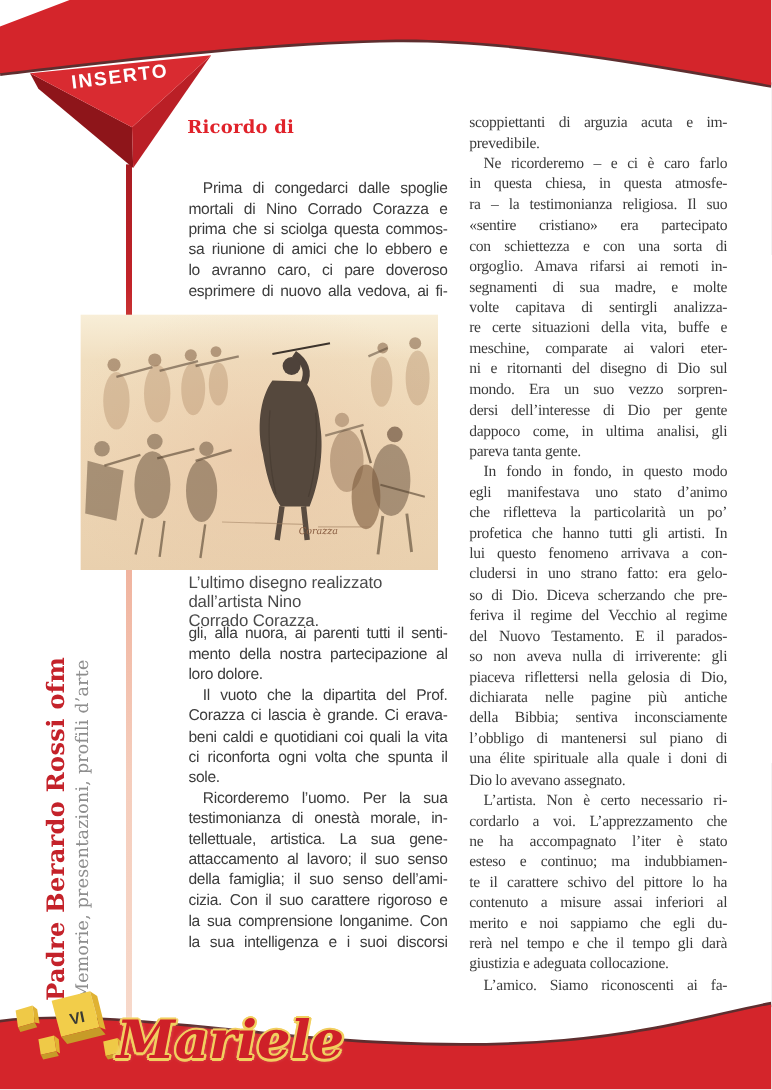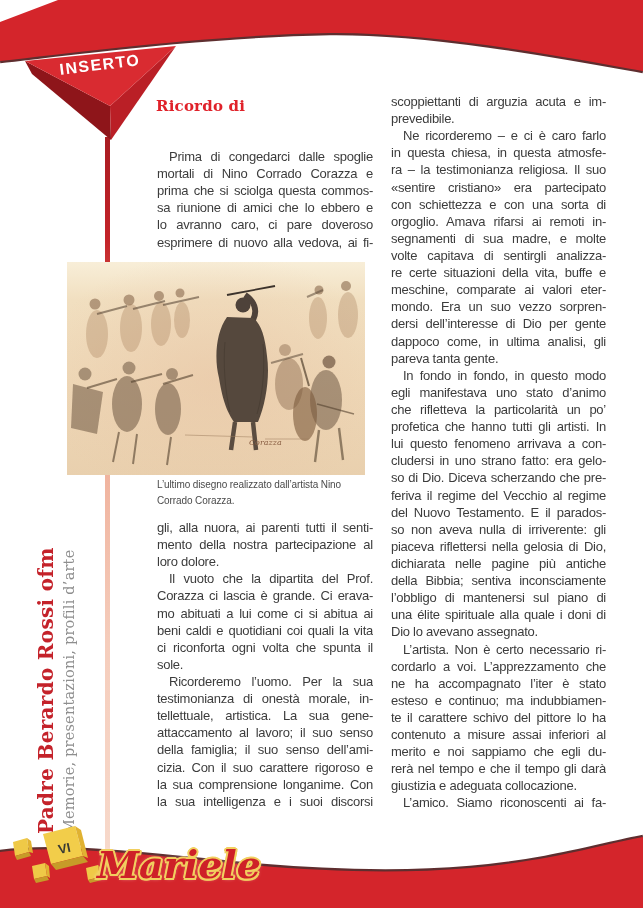--- a/index.html
+++ b/index.html
@@ -15,50 +15,50 @@
       letter-spacing:1.5px;text-align:center;}
 
   
   .v-line{position:absolute;left:105px;top:137px;width:4.5px;height:725px;z-index:1;
       background:linear-gradient(180deg,#a81c22 0%,#c32329 14%,#d96a57 28%,
                  #f0b39e 46%,#f5cdbc 70%,#f7d9cb 100%);}
 
   
   .figure-svg{left:67px;top:262px;z-index:2;}
   .caption{position:absolute;left:157px;top:477px;width:216px;z-index:2;
-      font-size:10px;line-height:16px;letter-spacing:-0.1px;color:var(--caption-gray,#4a4a4a);}
+      font-size:14px;line-height:16px;letter-spacing:-0.1px;color:var(--caption-gray,#4a4a4a);}
 
   
   .title{position:absolute;left:156px;top:95px;width:260px;
       font-family:"DejaVu Serif",serif;font-weight:bold;font-size:15px;line-height:23px;
       color:var(--title-red,#e0222a);letter-spacing:0.2px;}
 
   
   .col{position:absolute;}
   .col-left-upper{left:157px;top:148px;width:216px;}
   .col-left-lower{left:157px;top:519px;width:216px;}
-  .col-right{left:391px;top:93px;width:215px;}
+  .col-right{left:391px;top:93px;width:215px;font-family:Liberation Serif, serif;}
   .body-line{height:17.12px;line-height:17.12px;font-size:13px;letter-spacing:-0.25px;
       color:var(--body-text,#3c3c3c);overflow:hidden;}
   .j{text-align:justify;text-align-last:justify;text-justify:inter-word;}
   .ind{text-indent:12px;}
 
   
   .sidebar{position:absolute;left:34px;top:834px;width:330px;
       transform-origin:0 0;transform:rotate(-90deg);}
   .sidebar-author{font-family:"DejaVu Serif",serif;font-weight:bold;font-size:20px;
       letter-spacing:0.3px;color:var(--sidebar-red,#c4222a);}
   .sidebar-subtitle{font-family:"DejaVu Serif",serif;font-size:14.5px;margin-top:3px;
       letter-spacing:0.2px;color:var(--sidebar-gray,#8e8e8e);}
 
   
   .footer-band{left:0;top:833px;z-index:5;}
   .cubes-svg{left:5px;top:820px;z-index:6;}
   .mariele{position:absolute;left:97px;top:842px;z-index:7;
-      font-family:"DejaVu Serif",serif;font-style:italic;font-weight:bold;font-size:38px;
+      font-family:"DejaVu Serif",serif;font-style:italic;font-weight:bold;font-size:44px;
       color:var(--logo-red,#ce2028);
       text-shadow:-2px 0 0 #f1cf5f,2px 0 0 #f1cf5f,0 -2px 0 #f1cf5f,0 2px 0 #f1cf5f,
                   -1.5px -1.5px 0 #f1cf5f,1.5px 1.5px 0 #f1cf5f,
                   -1.5px 1.5px 0 #f1cf5f,1.5px -1.5px 0 #f1cf5f,0 0 4px rgba(255,255,255,.85);}
 </style>
 </head>
 <body>
 
 <div class="page">
 
@@ -184,21 +184,20 @@
       <div class="body-line j">lo avranno caro, ci pare doveroso</div>
       <div class="body-line j">esprimere di nuovo alla vedova, ai fi-</div>
     </div>
   <div class="col col-left-lower">
 
   <div class="body-line j">gli, alla nuora, ai parenti tutti il senti-</div>
       <div class="body-line j">mento della nostra partecipazione al</div>
       <div class="body-line">loro dolore.</div>
       <div class="body-line ind j">Il vuoto che la dipartita del Prof.</div>
       <div class="body-line j">Corazza ci lascia è grande. Ci erava-</div>
-      <div class="body-line j">mo abituati a lui come ci si abitua ai</div>
       <div class="body-line j">beni caldi e quotidiani coi quali la vita</div>
       <div class="body-line j">ci riconforta ogni volta che spunta il</div>
       <div class="body-line">sole.</div>
       <div class="body-line ind j">Ricorderemo l’uomo. Per la sua</div>
       <div class="body-line j">testimonianza di onestà morale, in-</div>
       <div class="body-line j">tellettuale, artistica. La sua gene-</div>
       <div class="body-line j">attaccamento al lavoro; il suo senso</div>
       <div class="body-line j">della famiglia; il suo senso dell’ami-</div>
       <div class="body-line j">cizia. Con il suo carattere rigoroso e</div>
       <div class="body-line j">la sua comprensione longanime. Con</div>
@@ -211,20 +210,21 @@
       <div class="body-line ind j">Ne ricorderemo – e ci è caro farlo</div>
       <div class="body-line j">in questa chiesa, in questa atmosfe-</div>
       <div class="body-line j">ra – la testimonianza religiosa. Il suo</div>
       <div class="body-line j">«sentire cristiano» era partecipato</div>
       <div class="body-line j">con schiettezza e con una sorta di</div>
       <div class="body-line j">orgoglio. Amava rifarsi ai remoti in-</div>
       <div class="body-line j">segnamenti di sua madre, e molte</div>
       <div class="body-line j">volte capitava di sentirgli analizza-</div>
       <div class="body-line j">re certe situazioni della vita, buffe e</div>
       <div class="body-line j">meschine, comparate ai valori eter-</div>
+      <div class="body-line j">ni e ritornanti del disegno di Dio sul</div>
       <div class="body-line j">mondo. Era un suo vezzo sorpren-</div>
       <div class="body-line j">dersi dell’interesse di Dio per gente</div>
       <div class="body-line j">dappoco come, in ultima analisi, gli</div>
       <div class="body-line">pareva tanta gente.</div>
       <div class="body-line ind j">In fondo in fondo, in questo modo</div>
       <div class="body-line j">egli manifestava uno stato d’animo</div>
       <div class="body-line j">che rifletteva la particolarità un po’</div>
       <div class="body-line j">profetica che hanno tutti gli artisti. In</div>
       <div class="body-line j">lui questo fenomeno arrivava a con-</div>
       <div class="body-line j">cludersi in uno strano fatto: era gelo-</div>

